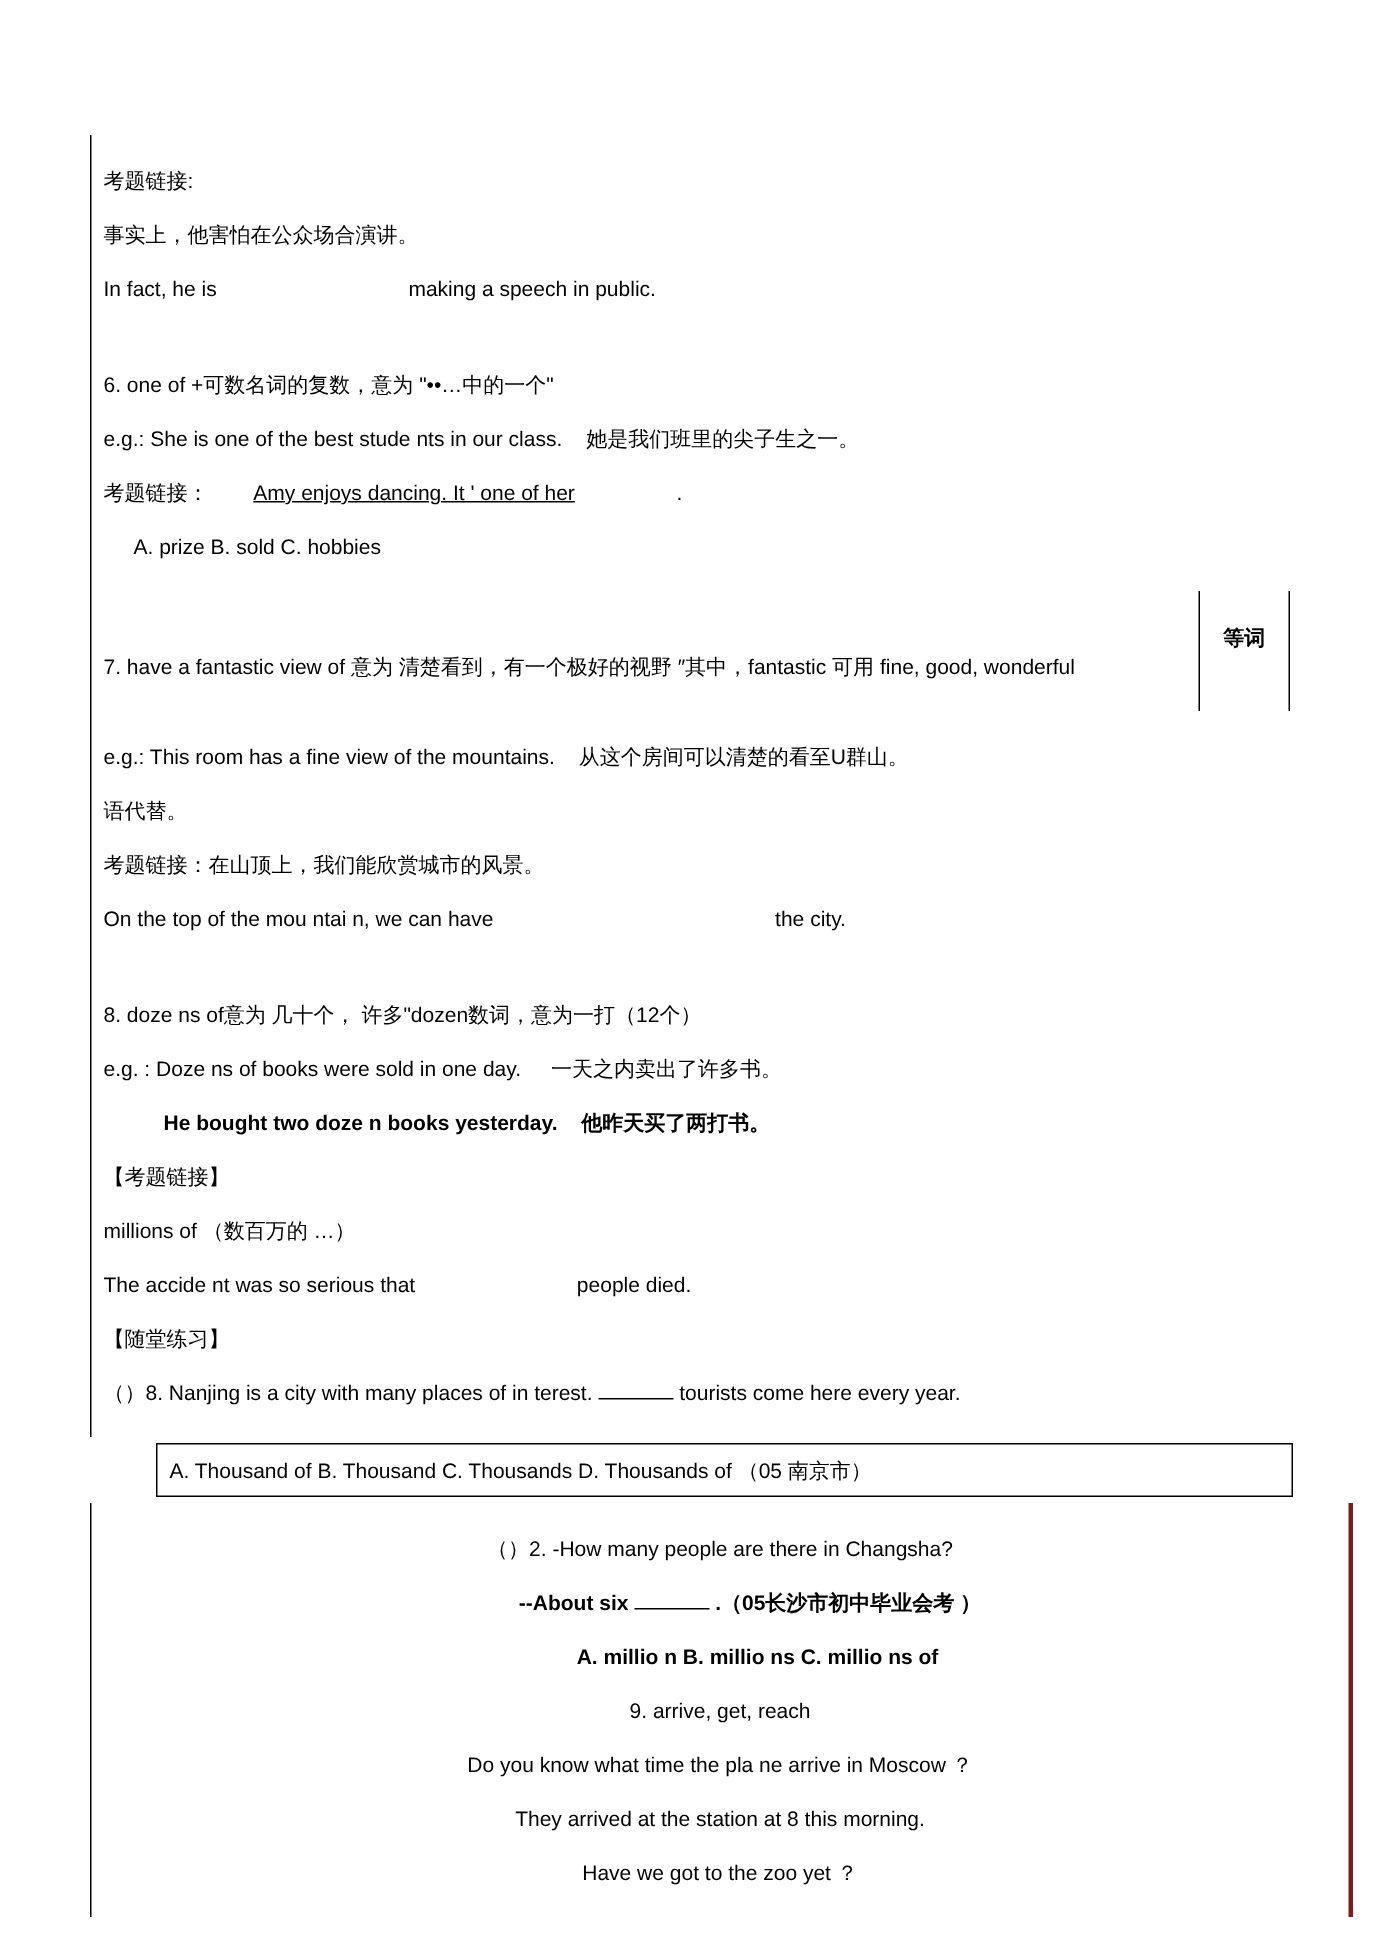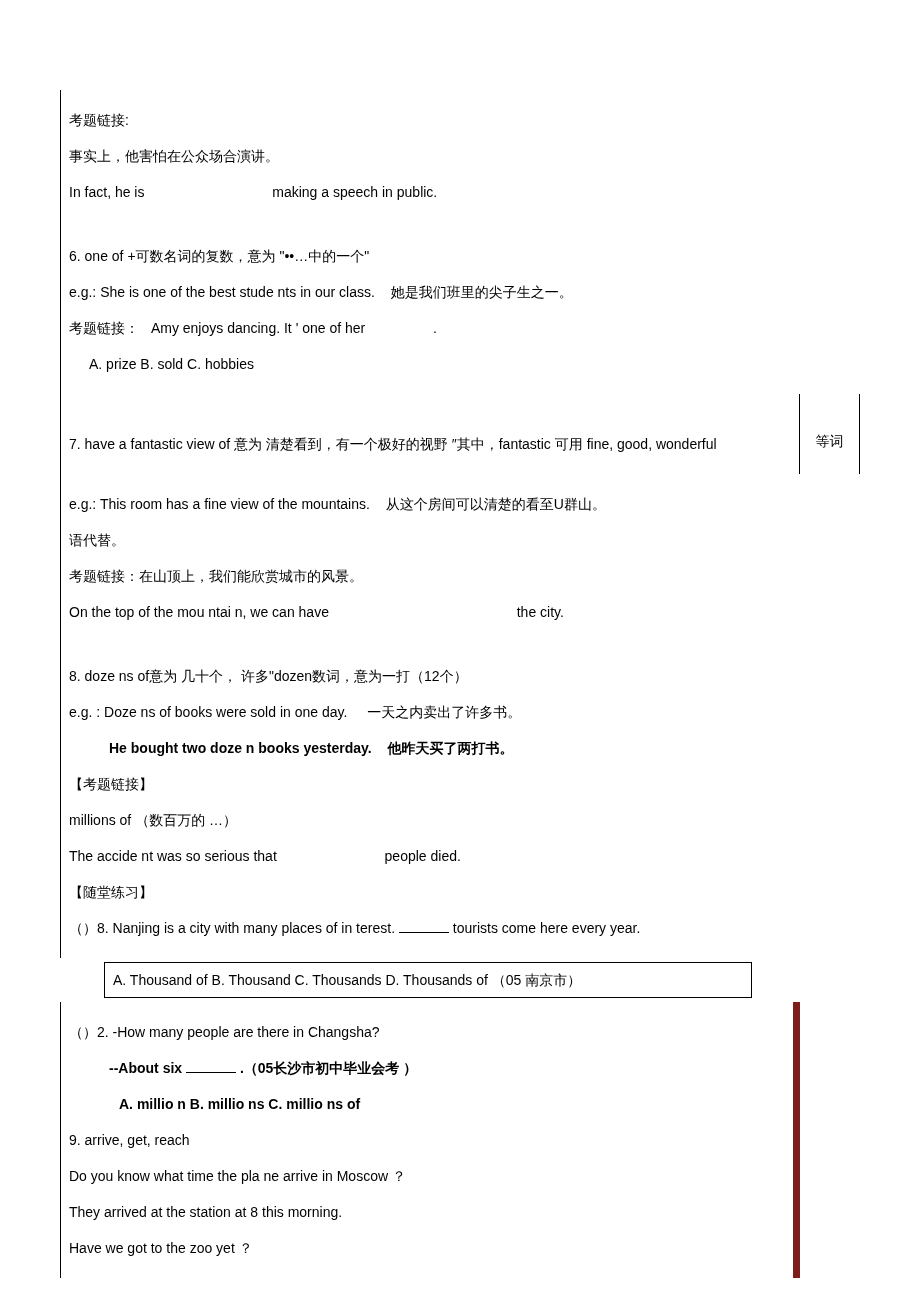--- a/index.html
+++ b/index.html
@@ -51,30 +51,31 @@
     .outer .sidecol {
       border-right: 1px solid #000;
       width: 60px;
       padding: 8px;
       display: flex;
       align-items: flex-start;
       justify-content: center;
     }
     .section-box {
       border-left: 1px solid #000;
-      border-right: 7px solid #7f1d1d;
+      border-right: 3px solid #7f1d1d;
       border-bottom: 1px solid #000;
       padding: 8px;
-      width: 740px;
+      width: 842px;
+      text-align: center;
     }
     .inset-box {
       border: 1px solid #000;
       margin: 4px 0 4px 44px;
       padding: 6px 8px;
-      width: 648px;
+      width: 758px;
     }
     .p {
       margin: 8px 0;
       line-height: 2.0;
     }
   </style>
 </head>
 <body>
 
 <div class="page-container">
@@ -89,34 +90,34 @@
     </div>
     <div class="spacer"></div>
 
     <div class="p">6.  one of +可数名词的复数，意为      "••…中的一个"</div>
     <div class="p">
       <span>e.g.: She is one of the best stude nts in our class.</span>
       <span style="margin-left:12px;">她是我们班里的尖子生之一。</span>
     </div>
     <div class="p">
       <span>考题链接：</span>
-      <span style="margin-left:8px;">Amy enjoys dancing. It ' one of her</span>
+      <span style="margin-left:26px;text-decoration:underline;">Amy enjoys dancing. It ' one of her</span>
       <span style="display:inline-block; width:60px;"></span>
       <span>.</span>
     </div>
     <div class="p indent">A. prize B. sold C. hobbies</div>
   </div>
 
   <div class="outer">
     <div class="block1" style="border-top:none; border-right:1px solid #000;">
       <div class="spacer"></div>
       <div class="p">7.  have a fantastic view of 意为 清楚看到，有一个极好的视野      ″其中，fantastic 可用 fine, good, wonderful</div>
     </div>
     <div class="sidecol">
-      <div style="margin-top:28px;">等词</div>
+      <div style="margin-top:12px;font-weight:bold;">等词</div>
     </div>
   </div>
 
   <div class="block1">
     <div class="p">
       <span>e.g.: This room has a fine view of the mountains.</span>
       <span style="margin-left:12px;">从这个房间可以清楚的看至U群山。</span>
     </div>
     <div class="p">语代替。</div>
     <div class="p">考题链接：在山顶上，我们能欣赏城市的风景。</div>

